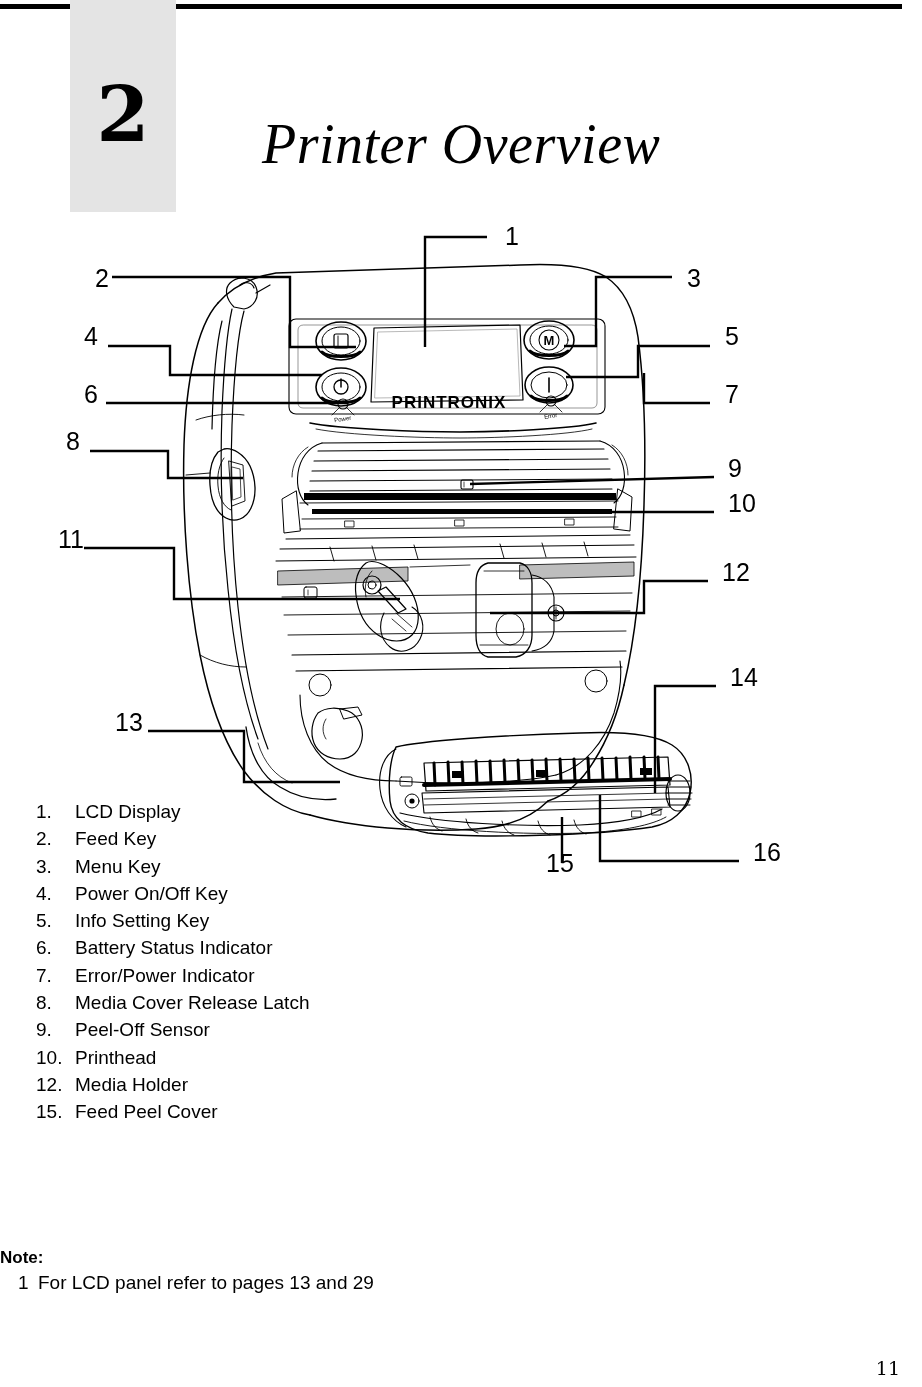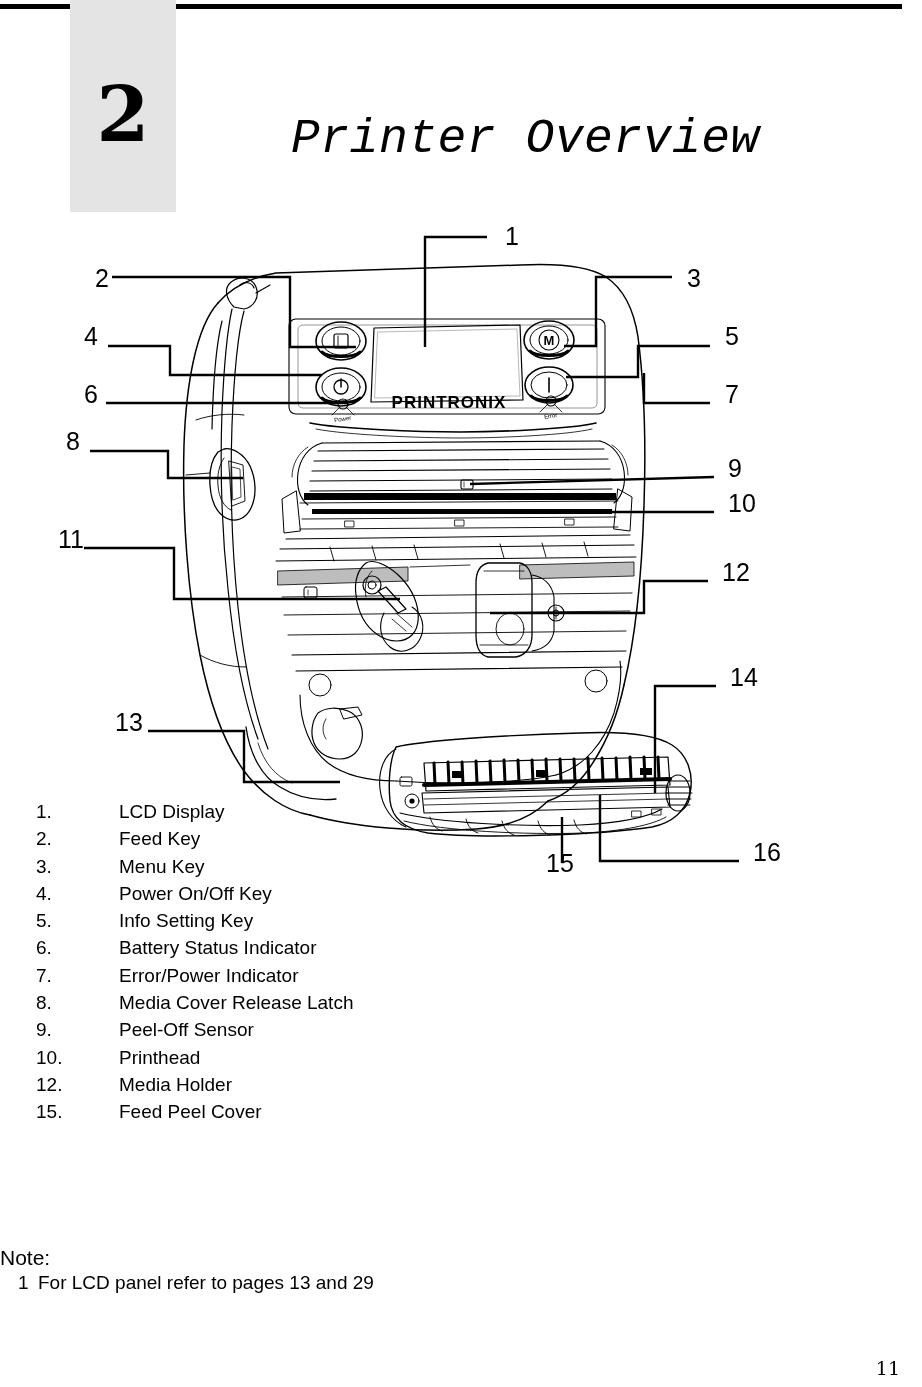--- a/index.html
+++ b/index.html
@@ -46,26 +46,25 @@
     font-size: 76px;
     font-weight: bold;
     line-height: 1;
     padding-top: 18px;
     box-sizing: border-box;
   }
   #chapter-title {
     position: absolute;
     left: 262px;
     top: 112px;
-    font-family: Liberation Mono, monospace;
+    font-family: Liberation Serif, serif;
     font-style: italic;
-    font-size: 48px;
+    font-size: 56px;
     letter-spacing: 0.5px;
     white-space: nowrap;
-    margin-left: 29px;
   }
 
   
   #figure {
     position: absolute;
     left: 0;
     top: 215px;
     width: 922px;
     height: 670px;
   }
@@ -83,32 +82,32 @@
     align-items: baseline;
     height: 27.3px;
     font-size: 19px;
     line-height: 27.3px;
     white-space: nowrap;
   }
   .legend-num {
     width: 39px;
     flex: 0 0 39px;
   }
-  .legend-label { flex: 1 1 auto; margin-left: 44px; }
+  .legend-label { flex: 1 1 auto; }
 
   
   #note-block {
     position: absolute;
     left: 0px;
     top: 1248px;
     width: 500px;
   }
   #note-heading {
-    font-size: 21px;
-    font-weight: normal;
+    font-size: 17px;
+    font-weight: bold;
     line-height: 20px;
   }
   #note-row {
     display: flex;
     align-items: baseline;
     font-size: 19px;
     line-height: 26px;
     margin-top: 2px;
     white-space: nowrap;
   }

